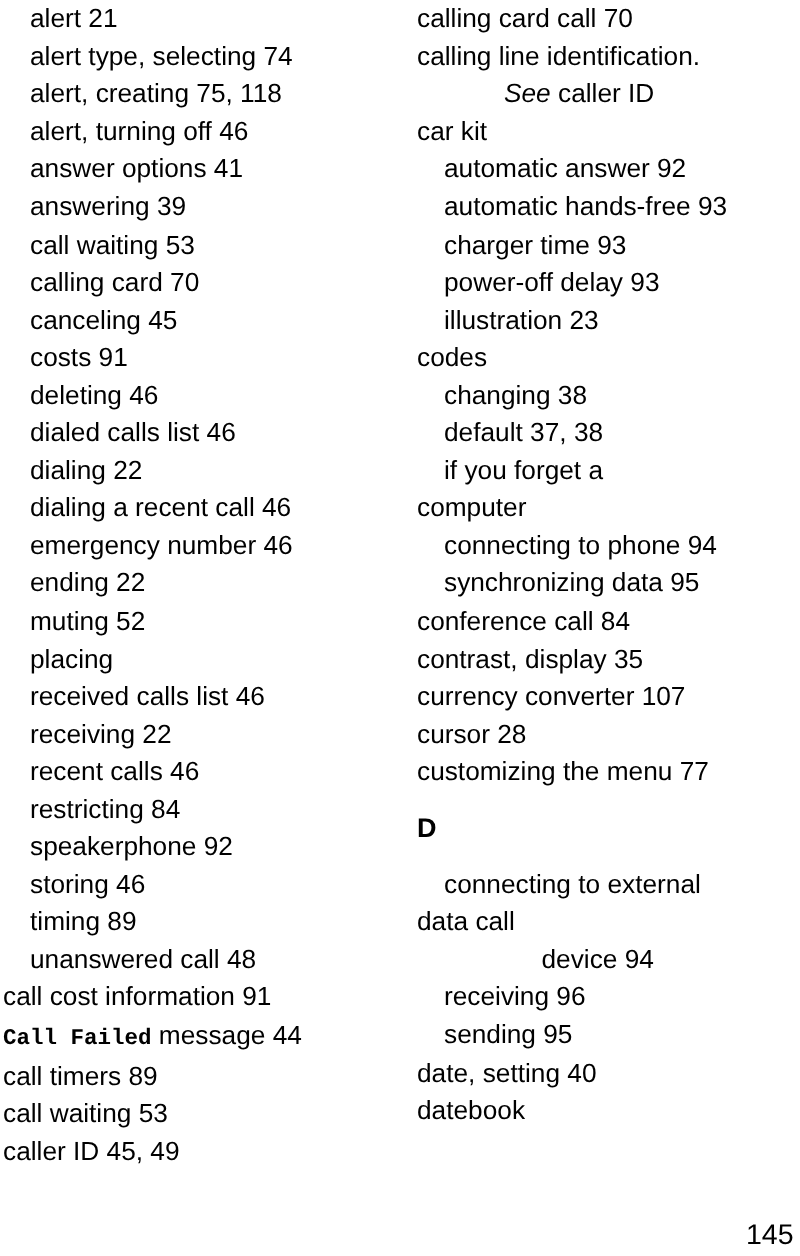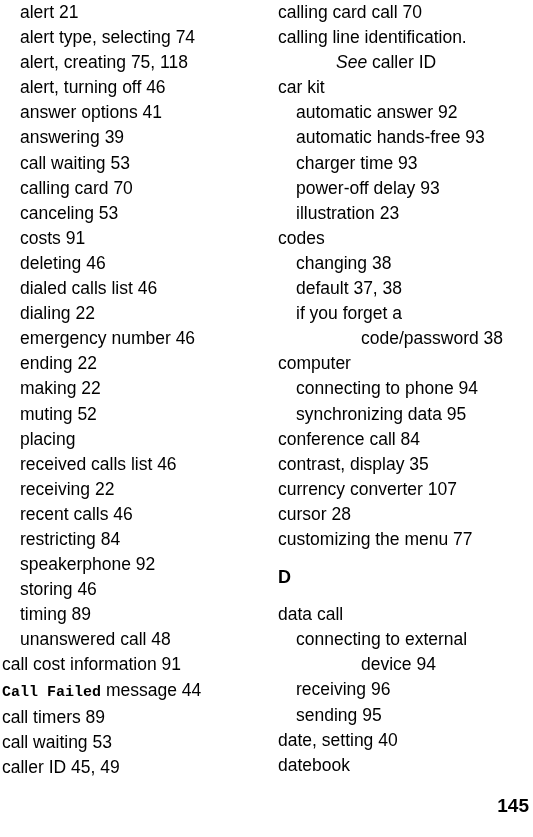--- a/index.html
+++ b/index.html
@@ -66,49 +66,49 @@
     font-family: "Liberation Mono", "DejaVu Sans Mono", monospace;
     font-weight: bold;
     font-size: 15px;
   }
   .ital {
     font-style: italic;
   }
   .folio {
     position: absolute;
     right: 4px;
-    bottom: 20px;
+    bottom: 2px;
     font-size: 19px;
-    font-weight: bold;
+    font-weight: normal;
     font-family: "Liberation Sans", sans-serif;
     line-height: 22px;
   }
 </style>
 </head>
 <body>
 
 <div class="page">
   <div class="columns">
     <div class="column left" id="col-left">
         <div class="entry lvl1">alert  21</div>
         <div class="entry lvl1">alert type, selecting  74</div>
         <div class="entry lvl1">alert, creating  75, 118</div>
         <div class="entry lvl1">alert, turning off  46</div>
         <div class="entry lvl1">answer options  41</div>
         <div class="entry lvl1">answering  39</div>
         <div class="entry lvl1">call waiting  53</div>
         <div class="entry lvl1">calling card  70</div>
-        <div class="entry lvl1">canceling  53</div>
+        <div class="entry lvl1">canceling  45</div>
         <div class="entry lvl1">costs  91</div>
         <div class="entry lvl1">deleting  46</div>
         <div class="entry lvl1">dialed calls list  46</div>
         <div class="entry lvl1">dialing  22</div>
+        <div class="entry lvl1">dialing a recent call  46</div>
         <div class="entry lvl1">emergency number  46</div>
         <div class="entry lvl1">ending  22</div>
-        <div class="entry lvl1">making  22</div>
         <div class="entry lvl1">muting  52</div>
         <div class="entry lvl1">placing</div>
         <div class="entry lvl1">received calls list  46</div>
         <div class="entry lvl1">receiving  22</div>
         <div class="entry lvl1">recent calls  46</div>
         <div class="entry lvl1">restricting  84</div>
         <div class="entry lvl1">speakerphone  92</div>
         <div class="entry lvl1">storing  46</div>
         <div class="entry lvl1">timing  89</div>
         <div class="entry lvl1">unanswered call  48</div>
@@ -125,32 +125,31 @@
         <div class="entry lvl0">car kit</div>
         <div class="entry lvl1">automatic answer  92</div>
         <div class="entry lvl1">automatic hands-free  93</div>
         <div class="entry lvl1">charger time  93</div>
         <div class="entry lvl1">power-off delay  93</div>
         <div class="entry lvl1">illustration  23</div>
         <div class="entry lvl0">codes</div>
         <div class="entry lvl1">changing  38</div>
         <div class="entry lvl1">default  37, 38</div>
         <div class="entry lvl1">if you forget a</div>
-        <div class="entry lvl3">code/password  38</div>
         <div class="entry lvl0">computer</div>
         <div class="entry lvl1">connecting to phone  94</div>
         <div class="entry lvl1">synchronizing data  95</div>
         <div class="entry lvl0">conference call  84</div>
         <div class="entry lvl0">contrast, display  35</div>
         <div class="entry lvl0">currency converter  107</div>
         <div class="entry lvl0">cursor  28</div>
         <div class="entry lvl0">customizing the menu  77</div>
         <div class="section-head">D</div>
+        <div class="entry lvl1">connecting to external</div>
         <div class="entry lvl0">data call</div>
-        <div class="entry lvl1">connecting to external</div>
         <div class="entry lvl3">device  94</div>
         <div class="entry lvl1">receiving  96</div>
         <div class="entry lvl1">sending  95</div>
         <div class="entry lvl0">date, setting  40</div>
         <div class="entry lvl0">datebook</div>
       </div>
   </div>
   <div class="folio">145</div>
 </div>
 

